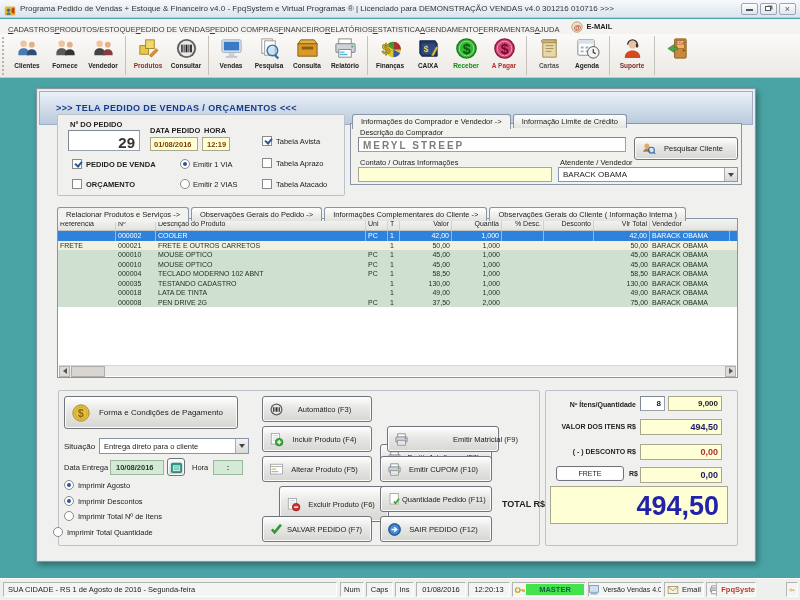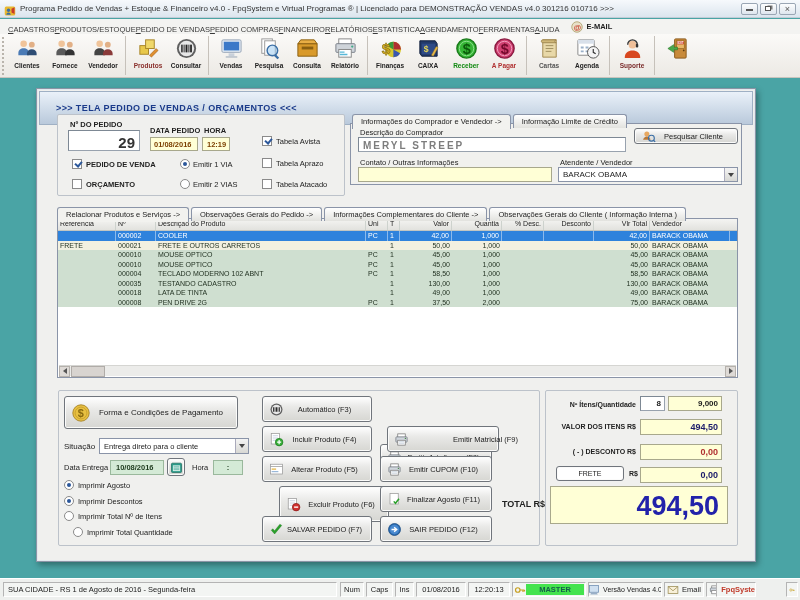--- a/index.html
+++ b/index.html
@@ -409,21 +409,21 @@
     <span class="lab" style="left:239px;top:70px;">Tabela Aprazo</span>
     <span class="cb" style="left:225px;top:90px;"></span>
     <span class="lab" style="left:239px;top:91px;">Tabela Atacado</span>
 
     <div class="tabrow" style="left:315px;top:21px;z-index:3;">
       <span class="tab active">Informações do Comprador e Vendedor  -&gt;</span><span class="tab" style="margin-top:1px;">Informação Limite de Crédito</span>
     </div>
     <div class="tpanel" style="left:313px;top:34px;width:392px;height:62px;"></div>
     <span class="lab" style="left:323px;top:39px;z-index:3;">Descrição do Comprador</span>
     <div class="fld" style="left:321px;top:48px;width:268px;height:15px;z-index:3;color:#7d7d7d;font-weight:bold;letter-spacing:2px;padding:2px 0 0 4px;font-size:10px;">MERYL STREEP</div>
-    <div class="btn" style="left:597px;top:39px;width:104px;height:16px;z-index:3;justify-content:center;">
+    <div class="btn" style="left:597px;top:48px;width:104px;height:23px;z-index:3;justify-content:center;">
       <span class="bic">
           <svg viewBox="0 0 18 18">
             <circle cx="7" cy="6" r="3" fill="#e8a860"></circle>
             <path d="M2.5 13c.5-2.5 2.3-4 4.5-4s4 1.5 4.5 4z" fill="#b87838"></path>
             <circle cx="12.5" cy="11" r="3.5" fill="none" stroke="#3a6ea5" stroke-width="1.3"></circle>
             <path d="M15 13.5l2 2" stroke="#3a6ea5" stroke-width="1.5"></path>
           </svg>
         </span>
       <span class="blab">Pesquisar Cliente</span>
     </div>
@@ -618,21 +618,21 @@
         <div style="position: absolute; left: 27px; top: 406.5px; width: 140px; height: 12px;" class="popt">
           <span class="rb on" style="left:0;top:0;"></span>
           <span class="lab" style="left:14px;top:1px;">Imprimir Descontos</span>
         </div>
 
         <div style="position: absolute; left: 27px; top: 422px; width: 140px; height: 12px;" class="popt">
           <span class="rb" style="left:0;top:0;"></span>
           <span class="lab" style="left:14px;top:1px;">Imprimir Total Nº de Itens</span>
         </div>
 
-        <div style="position: absolute; left: 36px; top: 437.5px; width: 140px; height: 12px;" class="popt">
+        <div style="position: absolute; left: 16px; top: 437.5px; width: 140px; height: 12px;" class="popt">
           <span class="rb" style="left:0;top:0;"></span>
           <span class="lab" style="left:14px;top:1px;">Imprimir Total Quantidade</span>
         </div>
       </div>
 
     <div>
 
         <div class="btn acol1" style="left: 225px; width: 110px; height: 26px; top: 307px;">
           <span class="bic">
             <svg viewBox="0 0 20 20">
@@ -737,21 +737,21 @@
           <span class="blab">Emitir CUPOM  (F10)</span>
         </div>
 
         <div class="btn acol2" style="left: 343px; width: 112px; height: 26px; top: 397px;">
           <span class="bic">
             <svg viewBox="0 0 20 20">
               <rect x="4" y="2" width="11" height="14" fill="#fff" stroke="#999"></rect>
               <path d="M9 12.5l2.3 2.6 4.7-6" stroke="#2aa02a" stroke-width="2" fill="none"></path>
             </svg>
           </span>
-          <span class="blab">Finalizar Agosto  (F11)</span>
+          <span class="blab">Quantidade Pedido  (F11)</span>
         </div>
 
         <div class="btn acol2" style="left: 343px; width: 112px; height: 26px; top: 427px;">
           <span class="bic">
             <svg viewBox="0 0 20 20">
               <circle cx="10" cy="10" r="8" fill="#2a6ab0" stroke="#184a80"></circle>
               <circle cx="10" cy="10" r="6.2" fill="#4a8ad0"></circle>
               <path d="M6 10h5.5M9.5 7l3.5 3-3.5 3" stroke="#fff" stroke-width="1.8" fill="none"></path>
             </svg>
           </span>

